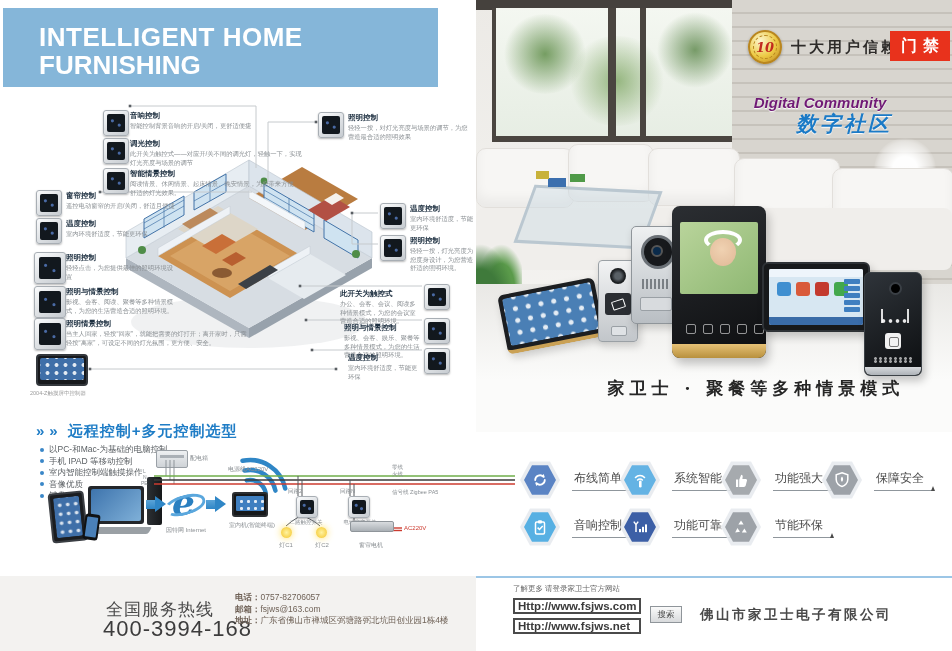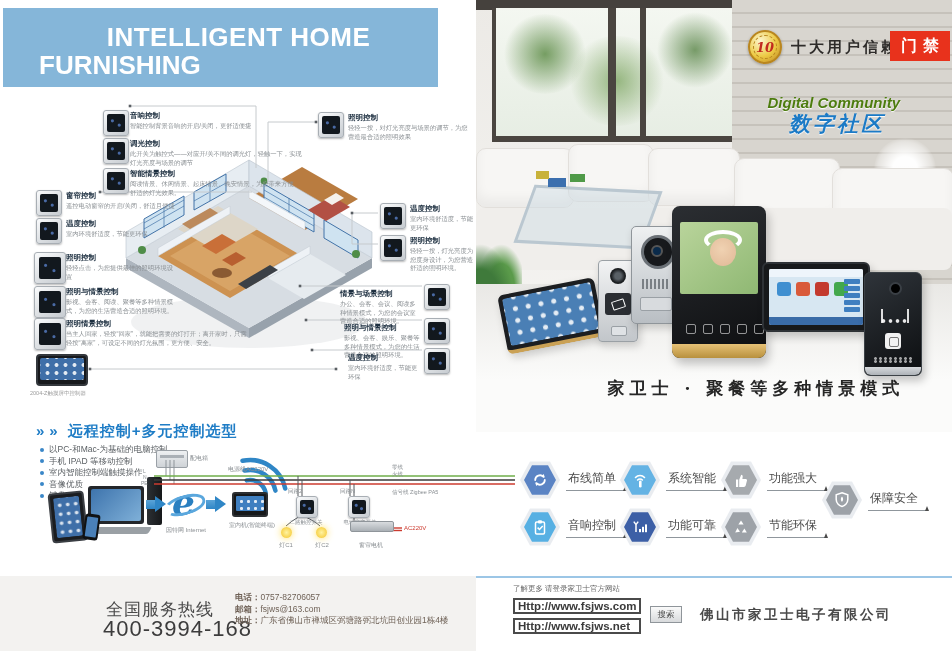--- a/index.html
+++ b/index.html
@@ -1,21 +1,21 @@
 <!DOCTYPE html>
 <html><head>
 <meta charset="utf-8">
 <style>
   html,body{margin:0;padding:0;background:#fff;}
   #page{position:relative;width:952px;height:651px;background:#fff;overflow:hidden;
         font-family:"Liberation Sans", sans-serif;color:#333;}
   .abs{position:absolute;}
 
   
-  .hdr{left:3px;top:8px;width:435px;height:79px;background:#85b6d9;color:#fff;padding:16px 0 0 36px;box-sizing:border-box;text-align:center;}
+  .hdr{left:3px;top:8px;width:435px;height:79px;background:#85b6d9;color:#fff;padding:16px 0 0 36px;box-sizing:border-box;}
   .hdr-l1{font-size:26px;font-weight:bold;letter-spacing:.5px;line-height:27px;}
   .hdr-l2{font-size:26px;font-weight:bold;line-height:28px;display:flex;align-items:baseline;gap:12px;}
   .hdr-sub{font-size:19px;font-weight:bold;letter-spacing:1px;}
 
   
   .module{width:24px;height:24px;background:linear-gradient(145deg,#fafbfc,#c6cbd0);border:1px solid #a8aeb4;
           border-radius:3px;box-shadow:0 1px 2px rgba(0,0,0,.28);display:flex;align-items:center;justify-content:center;}
   .module i{display:block;width:72%;height:72%;border-radius:2px;background-color:#12181e;
             background-image:radial-gradient(circle at 30% 38%,rgba(110,160,255,.6) 1px,transparent 2px),
                              radial-gradient(circle at 68% 62%,rgba(110,160,255,.6) 1px,transparent 2px);}
@@ -143,27 +143,27 @@
 
   
   .medal{left:748px;top:30px;width:34px;height:34px;border-radius:50%;
      background:radial-gradient(circle at 35% 30%,#fdf6cf,#ecc943 55%,#c9952a 88%);border:2px solid #b9861f;
      box-shadow:0 1px 3px rgba(0,0,0,.3);display:flex;align-items:center;justify-content:center;box-sizing:border-box;}
   .medal::before{content:"";position:absolute;inset:3px;border:1px dashed #b9861f;border-radius:50%;}
   .medal span{font:bold italic 13px "DejaVu Serif",serif;color:#c22a1e;}
   .badge-txt{left:791px;top:38px;font-size:15px;font-weight:bold;color:#2e2c2a;letter-spacing:3px;}
   .tag{left:890px;top:31px;width:60px;height:30px;background:#e8321c;color:#fff;font-size:16px;font-weight:bold;
        letter-spacing:6px;text-align:center;line-height:30px;padding-left:6px;box-sizing:border-box;}
-  .dc-en{left:740px;top:94px;width:160px;text-align:right;font-size:15px;font-weight:bold;font-style:italic;
-         color:#4d7c0f;text-shadow:0 1px 1px #fff;}
-  .dc-zh{left:782px;top:110px;width:110px;text-align:center;font-size:21px;font-weight:bold;font-style:italic;
+  .dc-en{left:740px;top:94px;width:160px;text-align:center;font-size:15px;font-weight:bold;font-style:italic;
+         color:#701a75;text-shadow:0 1px 1px #fff;}
+  .dc-zh{left:782px;top:110px;width:110px;text-align:right;font-size:21px;font-weight:bold;font-style:italic;
          color:#1b7ac6;letter-spacing:3px;text-shadow:0 1px 1px #fff;}
 
   
-  .feat{position:absolute;display:flex;align-items:center;gap:6px;}
+  .feat{position:absolute;display:flex;align-items:center;gap:12px;}
   .hexwrap{position:relative;width:40px;height:40px;flex:0 0 auto;}
   .hex-halo{position:absolute;inset:0;background:#e7eaee;opacity:.9;
      clip-path:polygon(25% 4%,75% 4%,100% 50%,75% 96%,25% 96%,0 50%);}
   .hex{position:absolute;left:4px;top:4px;width:32px;height:32px;display:flex;align-items:center;justify-content:center;
      clip-path:polygon(25% 4%,75% 4%,100% 50%,75% 96%,25% 96%,0 50%);box-sizing:border-box;}
   .feat-label{font-size:12px;color:#4a4a4a;border-bottom:1px solid #8f969c;padding:0 8px 3px 2px;white-space:nowrap;position:relative;}
   .feat-label::after{content:"";position:absolute;right:-3px;bottom:-1px;width:0;height:0;
      border-left:2.5px solid transparent;border-right:2.5px solid transparent;border-bottom:5px solid #4a4a4a;}
 </style>
 </head>
@@ -315,21 +315,21 @@
     <div class="ann-d">室内环境舒适度，节能更环保</div>
   </div>
   <div class="abs module" style="left:380px;top:235px">
       <i></i>
     </div>
   <div class="abs ann" style="left:410px;top:236px;width:64px">
     <div class="ann-t">照明控制</div>
     <div class="ann-d">轻轻一按，灯光亮度为您度身设计，为您营造舒适的照明环境。</div>
   </div>
   <div class="abs ann" style="left:340px;top:289px;width:78px">
-    <div class="ann-t">情景与场景控制</div>
+    <div class="ann-t">此开关为触控式</div>
     <div class="ann-d">办公、会客、会议、阅读多种情景模式，为您的会议室营造合适的照明环境。</div>
   </div>
   <div class="abs module" style="left:424px;top:284px">
       <i></i>
     </div>
   <div class="abs ann" style="left:344px;top:323px;width:76px">
     <div class="ann-t">照明与情景控制</div>
     <div class="ann-d">影视、会客、娱乐、聚餐等多种情景模式，为您的生活营造合适的照明环境。</div>
   </div>
   <div class="abs module" style="left:424px;top:318px">
@@ -563,21 +563,21 @@
     <span class="hexwrap">
         <span class="hex-halo"></span>
         <span class="hex" style=";background:#a6aaae">
       <svg width="18" height="18" viewBox="0 0 18 18">
             <path d="M4 8.5h2.2V16H4zM7.2 16V8.8l2-5c1 0 1.7.8 1.5 1.9L10.4 8h3.4c.8 0 1.4.8 1.2 1.6l-1.3 5c-.2.8-.9 1.4-1.8 1.4z" fill="#fff"></path>
           </svg>
     </span>
       </span>
     <span class="feat-label">功能强大</span>
   </div>
-  <div class="feat" style="left:822px;top:480px">
+  <div class="feat" style="left:822px;top:460px">
     <span class="hexwrap">
         <span class="hex-halo"></span>
         <span class="hex" style=";background:#9da2a8">
       <svg width="18" height="18" viewBox="0 0 18 18">
             <path d="M9 1.8l5.8 1.9v4.8c0 4-3.3 6.5-5.8 7-2.5-.5-5.8-3-5.8-7V3.7z" fill="none" stroke="#fff" stroke-width="1.5"></path>
             <path d="M9 5.4c1.9 2.1 1 4.6 0 5.3-1-.7-1.9-3.2 0-5.3z" fill="#fff"></path>
           </svg>
     </span>
       </span>
     <span class="feat-label">保障安全</span>

